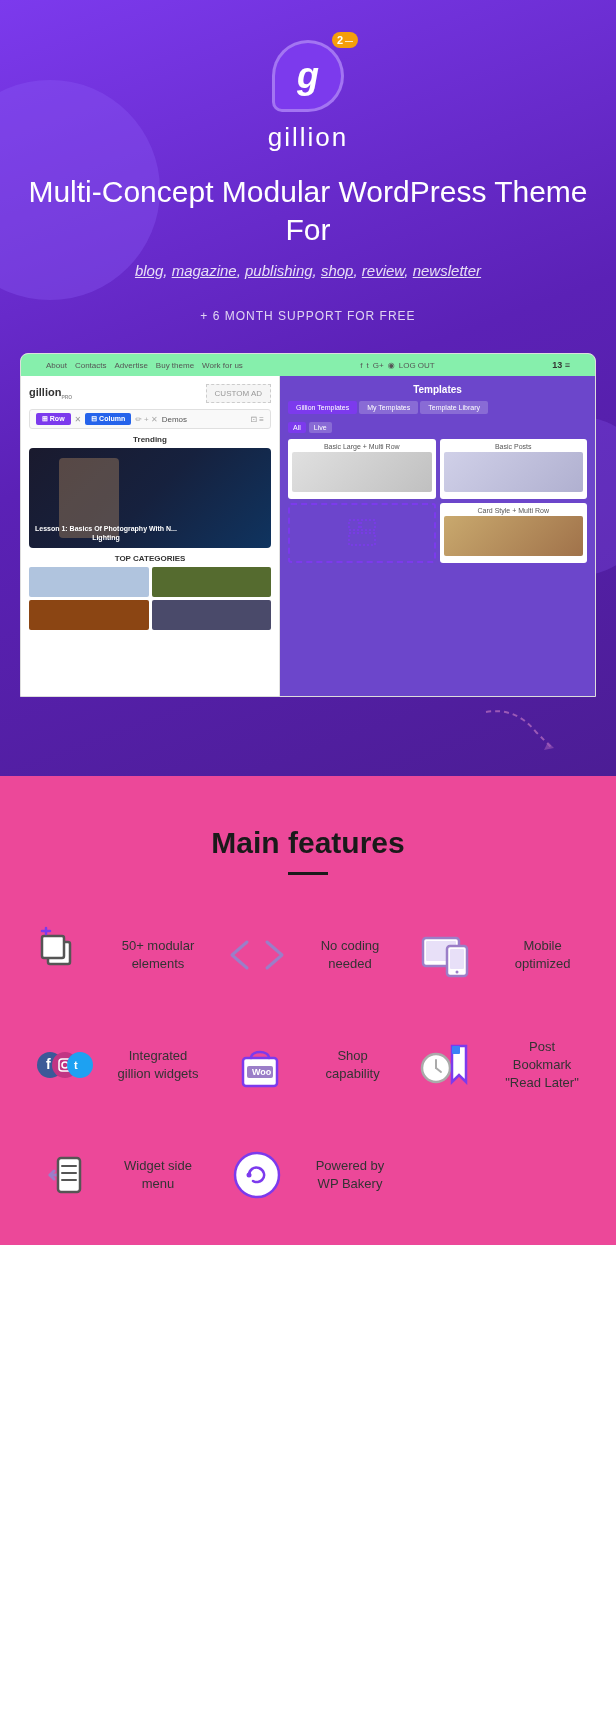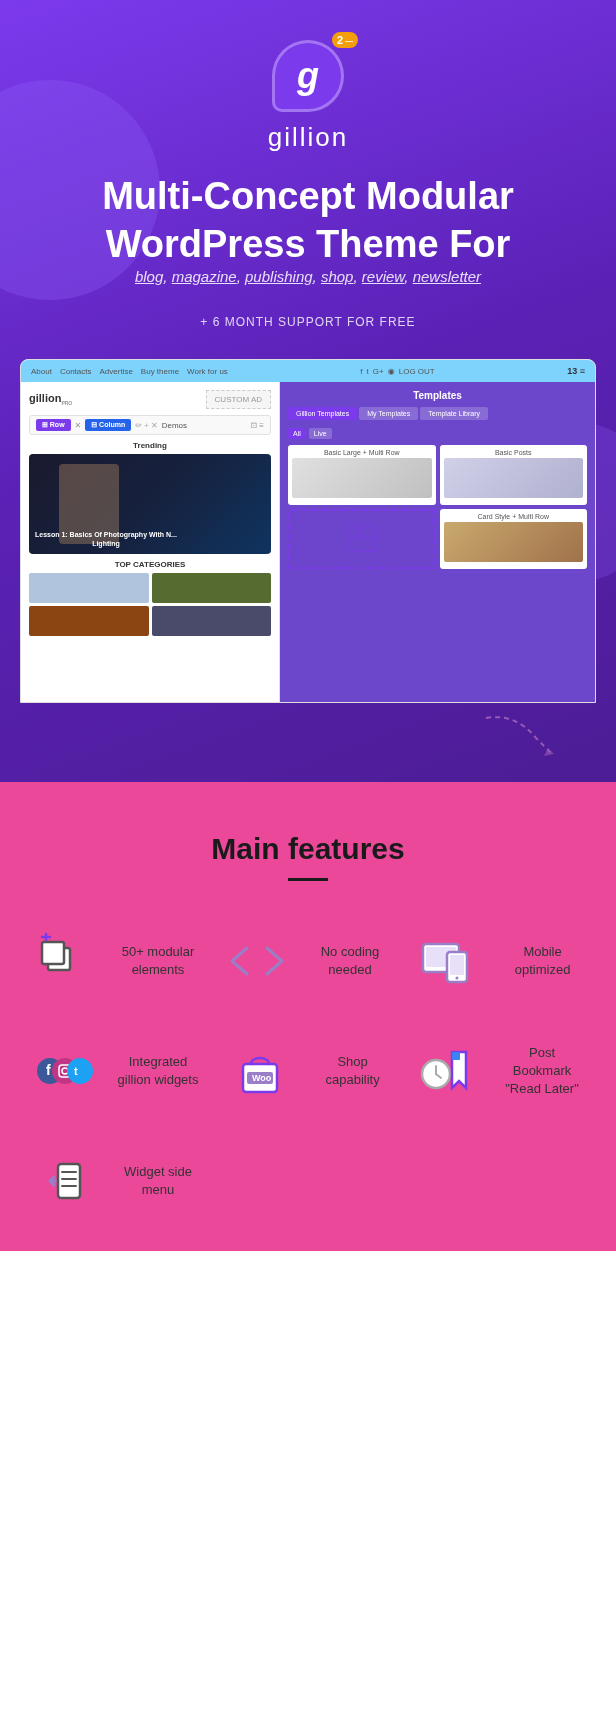--- a/index.html
+++ b/index.html
@@ -91,23 +91,24 @@
     .logo-name {
       color: white;
       font-size: 26px;
       font-weight: 400;
       letter-spacing: 2px;
       margin-bottom: 20px;
     }
 
     .hero-title {
       color: white;
-      font-size: 38px;
-      font-weight: 700;
+      font-size: 30px;
+      font-weight: 400;
       line-height: 1.25;
+      margin-bottom: 14px;
       position: relative;
       z-index: 2;
     }
     .hero-subtitle {
       color: rgba(255,255,255,0.85);
       font-size: 15px;
       font-style: italic;
       margin-bottom: 30px;
       position: relative;
       z-index: 2;
@@ -149,22 +150,22 @@
       margin: 0 -10px;
     }
     .screenshot-frame {
       background: #f0f0f0;
       border-radius: 8px 8px 0 0;
       overflow: hidden;
       border: 1px solid #ddd;
       margin: 0 10px;
     }
     .frame-topbar {
-      background: #7dd3fc;
-      padding: 6px 10px;
+      background: #86efac;
+      padding: 6px 25px;
       display: flex;
       align-items: center;
       justify-content: space-between;
       font-size: 9px;
       color: #666;
     }
     .frame-nav-links {
       display: flex;
       gap: 8px;
       font-size: 8px;
@@ -637,15 +638,25 @@
 
           <rect x="28" y="18" width="22" height="34" rx="3" stroke="#555" stroke-width="2.5" fill="white"></rect>
           <line x1="32" y1="26" x2="46" y2="26" stroke="#555" stroke-width="2" stroke-linecap="round"></line>
           <line x1="32" y1="33" x2="46" y2="33" stroke="#555" stroke-width="2" stroke-linecap="round"></line>
           <line x1="32" y1="40" x2="46" y2="40" stroke="#555" stroke-width="2" stroke-linecap="round"></line>
         </svg>
       </div>
       <div class="feature-label">Widget side menu</div>
     </div>
 
+    <div class="feature-item">
+      <div class="feature-icon-wrap icon-bakery">
+        <svg viewBox="0 0 70 70" fill="none" xmlns="http://www.w3.org/2000/svg">
+          <circle cx="35" cy="35" r="22" stroke="#7c3aed" stroke-width="2.5" fill="white"></circle>
+          <path d="M27 35 C27 30 32 26 37 28 C42 30 44 36 40 40 C38 42 34 43 31 41" stroke="#7c3aed" stroke-width="2.5" stroke-linecap="round" fill="none"></path>
+          <circle cx="27" cy="35" r="2.5" fill="#7c3aed"></circle>
+        </svg>
+      </div>
+      <div class="feature-label">Powered by WP Bakery</div>
+    </div>
 
   </div>
 </div>
 
 </body></html>

